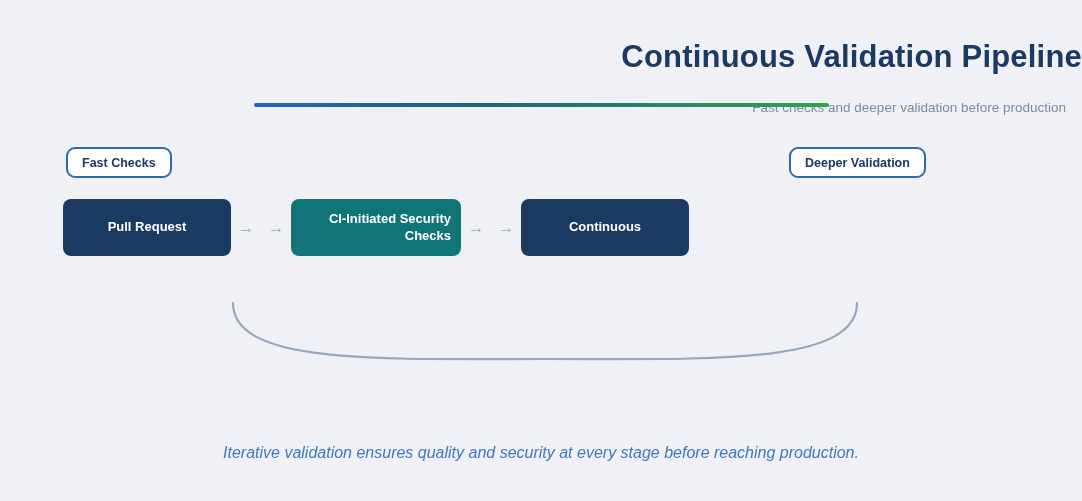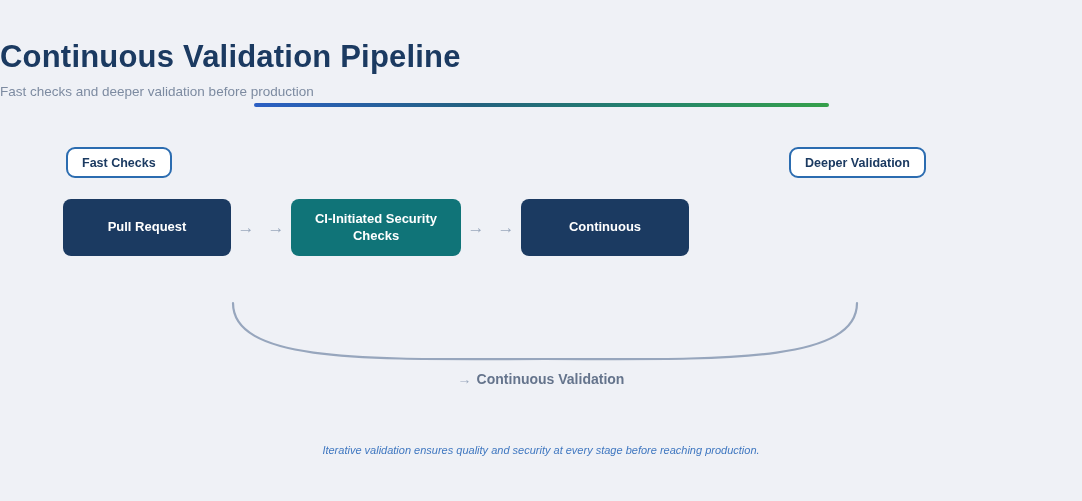--- a/index.html
+++ b/index.html
@@ -19,33 +19,33 @@
     width: 1082px;
     height: 501px;
   }
 
   
   .header {
     position: absolute;
     top: 0;
     left: 0;
     width: 1082px;
-    text-align: left;
+    text-align: right;
   }
   .title {
     margin: 0;
     padding-top: 38px;
     font-size: 31px;
     font-weight: bold;
     color: #1b3a61;
     letter-spacing: 0.2px;
     line-height: 1.2;
   }
   .subtitle {
-    margin: 0;
+    margin: 16px;
     padding-top: 9px;
     font-size: 13.5px;
     color: #7d8ba1;
     font-weight: normal;
   }
   .rule {
     position: absolute;
     top: 103px;
     left: 254px;
     width: 575px;
@@ -90,21 +90,21 @@
     align-items: center;
     justify-content: center;
     text-align: center;
     color: #ffffff;
     font-size: 13px;
     font-weight: bold;
     line-height: 1.25;
     padding: 0 10px;
   }
   .node.navy { background: #1b3a61; }
-  .node.teal { background: #107478; }
+  .node.teal { background: #107478; text-align: right; }
   .node.w168 { width: 168px; }
   .node.w170 { width: 170px; }
   .arrow {
     flex: 0 0 auto;
     width: 30px;
     text-align: center;
     color: #9aa8bd;
     font-size: 17px;
     line-height: 1;
   }
@@ -129,21 +129,21 @@
   }
   .loop-label .loop-arrow { color: #9aa8bd; font-weight: normal; margin-right: 5px; }
 
   
   .footer {
     position: absolute;
     top: 444px;
     left: 0;
     width: 1082px;
     text-align: center;
-    font-size: 11px;
+    font-size: 16px;
     font-style: italic;
     color: #3f77c0;
   }
 </style>
 </head>
 <body>
 
 <div class="page">
 
   <div class="header">
@@ -172,19 +172,16 @@
     <div class="arrow">→</div>
     <div class="node navy w168">
       <span>Continuous</span>
     </div>
   </div>
 
   <svg class="loop" viewBox="0 0 650 70">
     <path d="M 13 8 C 13 70, 160 64, 325 64 C 490 64, 637 70, 637 8" fill="none" stroke="#97a6bd" stroke-width="2.2" stroke-linecap="round"></path>
   </svg>
 
-  <div class="loop-label">
-    <span class="loop-arrow">→</span><span>Continuous Validation</span>
-  </div>
 
   <div class="footer">Iterative validation ensures quality and security at every stage before reaching production.</div>
 
 </div>
 
 </body></html>

